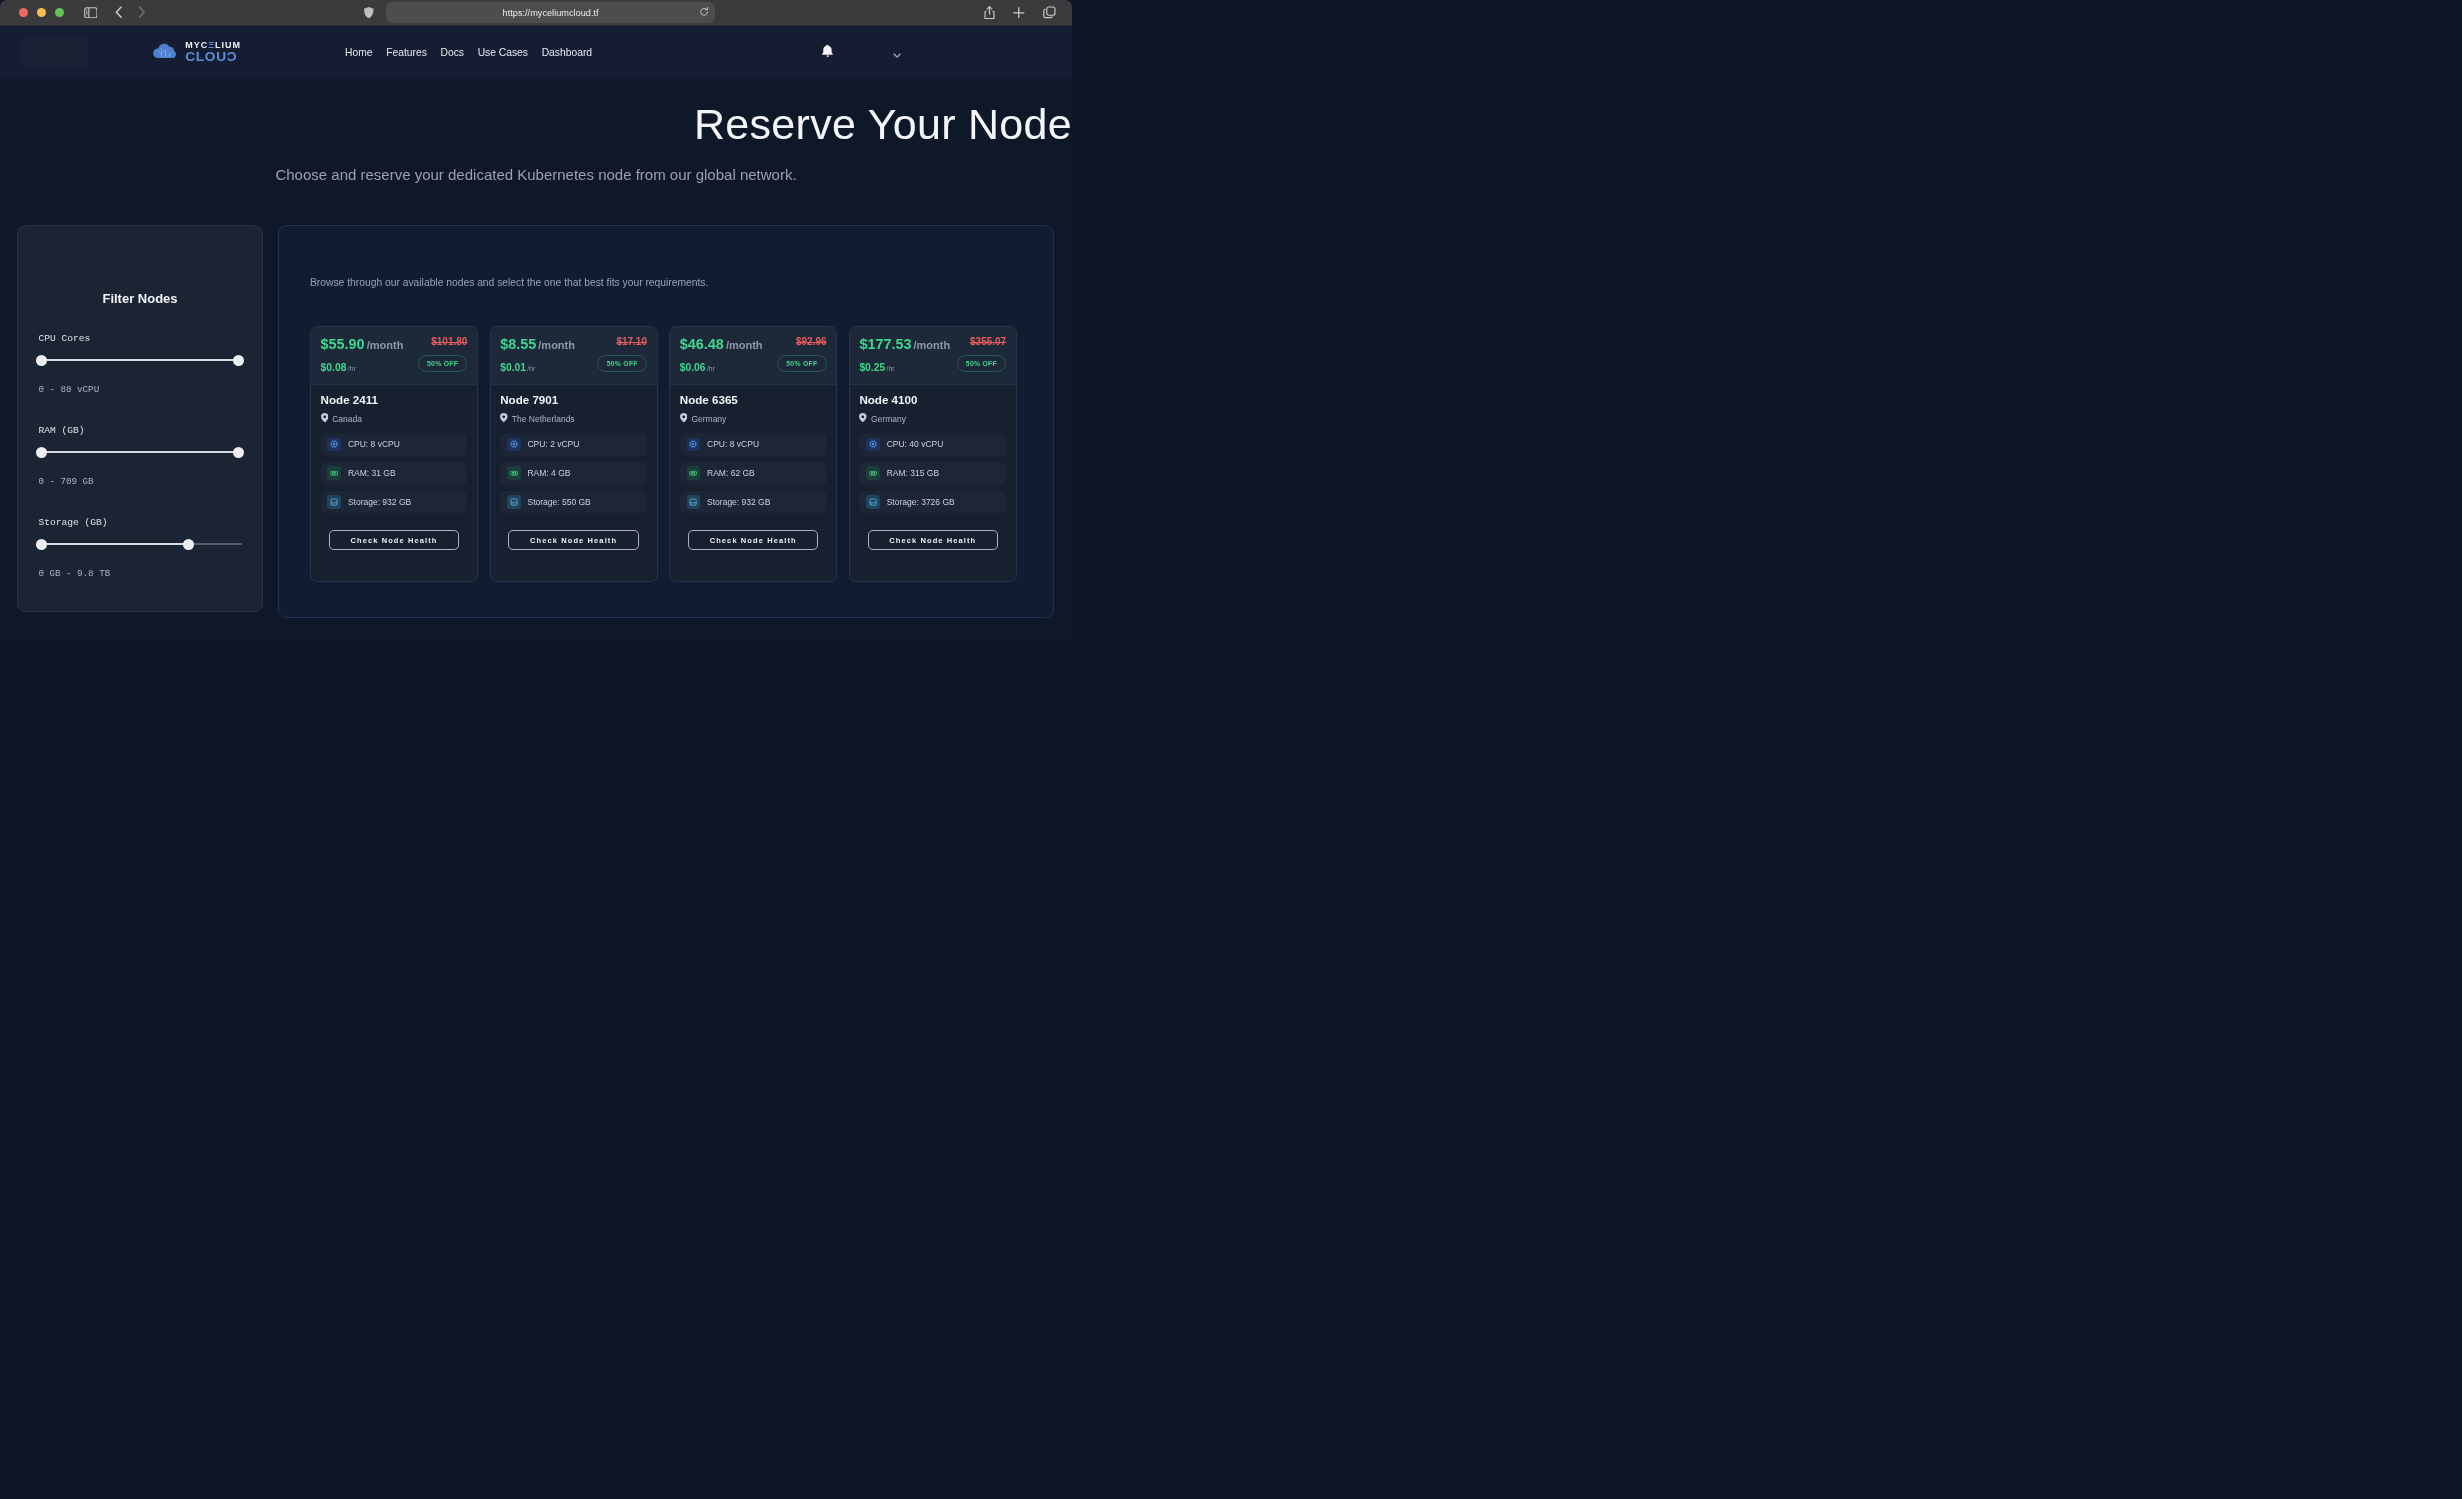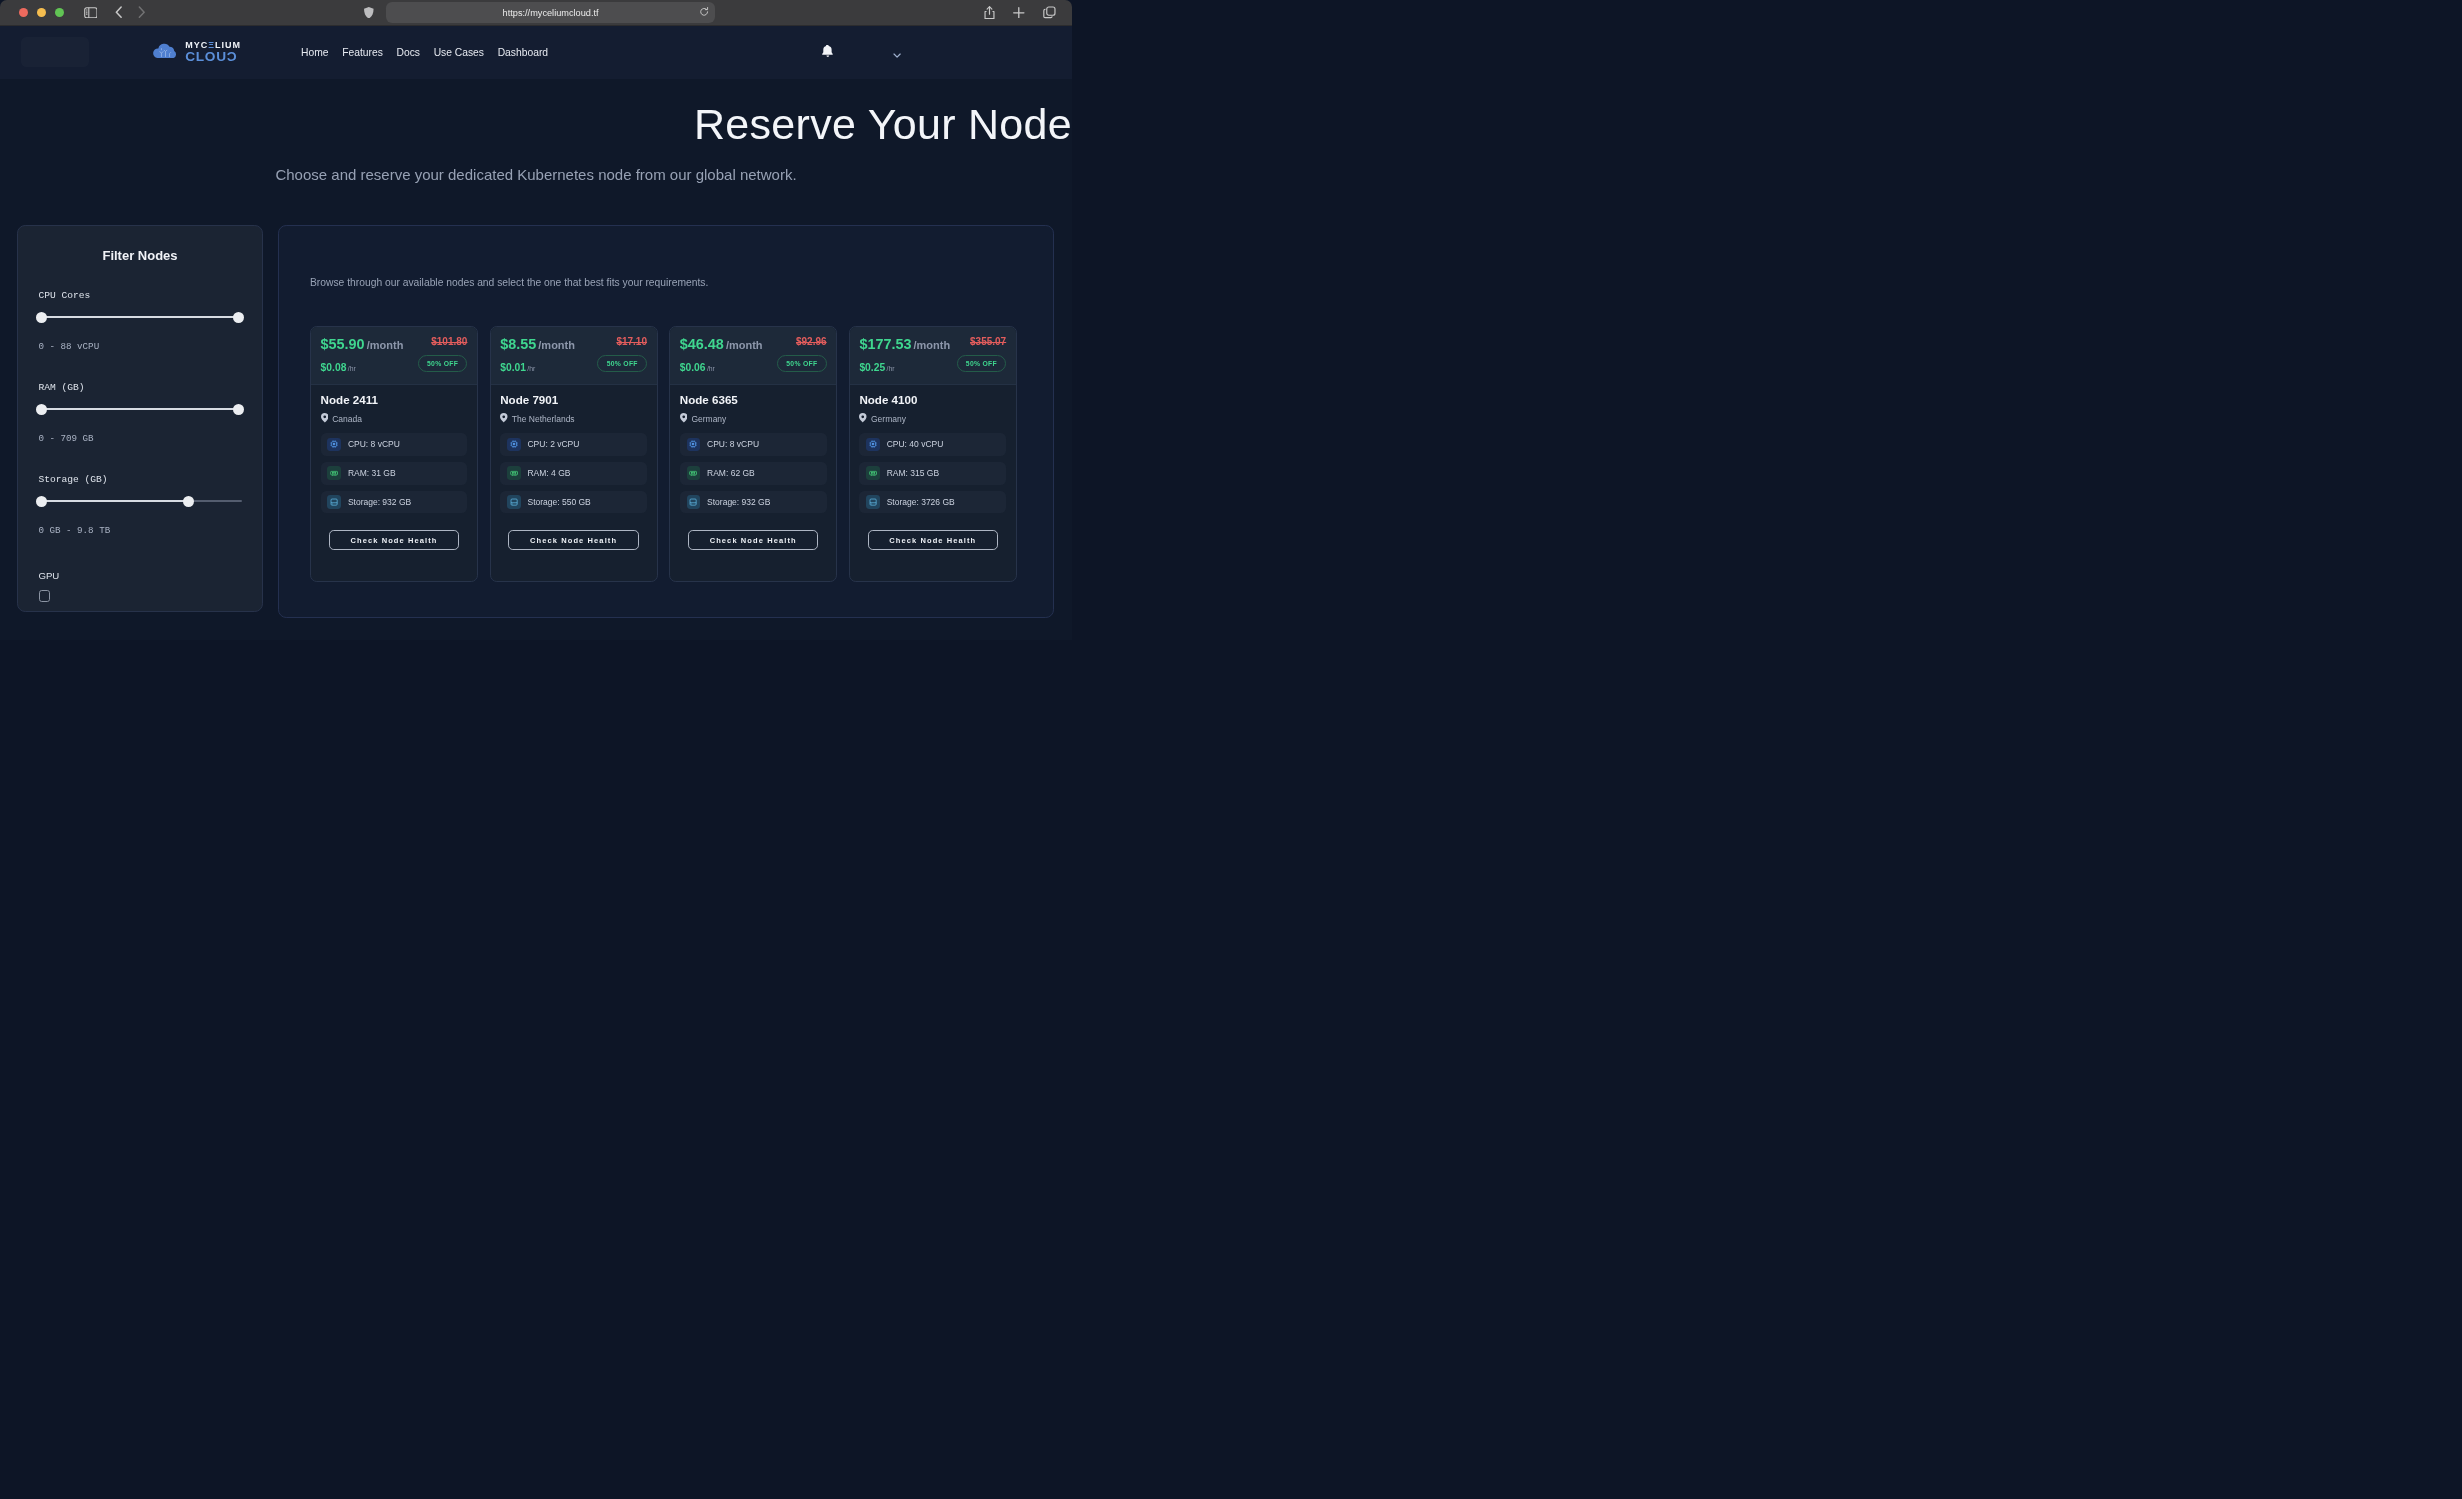--- a/index.html
+++ b/index.html
@@ -19,21 +19,21 @@
   .fwd { opacity:.38; }
   .shield { margin-left:219px; color:#bdbdbf; }
   .urlbar { margin-left:12.3px; width:329px; height:20.5px; background:#4d4d4f; border-radius:6.2px;
             display:flex; align-items:center; justify-content:center; position:relative; }
   .urlbar .url-text { color:#ececec; font-size:9.2px; }
   .urlbar .reload { position:absolute; right:6.2px; top:4.1px; color:#d6d6d6; }
   .chrome-right { position:absolute; right:16.4px; display:flex; gap:18px; align-items:center; }
 
   
   .site { height:614px; background:#0f1829; }
-  .topnav { height:53px; background:#141d31; display:flex; align-items:center; position:relative; }
+  .topnav { height:53px; background:#141d31; display:flex; align-items:center; position:relative;gap:44px; }
   .ghost-rect { position:absolute; left:20.5px; top:11px; width:68px; height:30px;
                 background:rgba(255,255,255,0.025); border-radius:5.5px; }
   .brand { display:flex; align-items:center; gap:6.2px; margin-left:152px; }
   .brand-icon { width:27px; height:20.5px; color:#4f7fd0; }
   .brand-text { line-height:1; }
   .brand-line1 { font-size:9px; font-weight:bold; letter-spacing:1px; color:#f0f3f8; }
   .brand-line1 .e-accent { color:#5b8fd9; }
   .brand-line2 { font-size:13.7px; font-weight:bold; letter-spacing:0.7px; color:#5b8fd9; margin-top:0.7px; }
   .nav-links { display:flex; gap:13.7px; margin-left:60px; }
   .nav-link { color:#e7eaf1; font-size:10.3px; cursor:pointer; }
@@ -43,21 +43,21 @@
   
   .hero { text-align:center; }
   .hero-title { padding-top:20.5px; font-size:43px; font-weight:500; color:#f3f5f9; letter-spacing:0.3px;text-align:right; }
   .hero-sub { margin-top:17px; font-size:15px; color:#97a1b4; }
 
   
   .content { display:flex; margin-top:42px; padding:0 17px; gap:15px; align-items:flex-start; }
 
   .filter-panel { width:246px; height:387px; background:#1b2433; border:0.7px solid #27324a;
                   border-radius:8.2px; padding:22px 20.5px 0 20.5px; overflow:hidden; }
-  .filter-title { text-align:center; font-size:13px; font-weight:bold; color:#f1f3f8; }
+  .filter-title { text-align:center; font-size:13px; font-weight:bold; color:#f1f3f8;margin-top:43px; }
   .filter-group { margin-top:30px;font-family:Liberation Mono, monospace; }
   .filter-group.first { margin-top:27px; }
   .filter-label { font-size:9.6px; color:#dfe4ec; }
   .slider { position:relative; height:11px; margin-top:11px; }
   .slider .track { position:absolute; left:0; right:0; top:4.4px; height:2.4px; background:#d7dbe2; border-radius:1.4px; }
   .slider .track-dim { position:absolute; left:74%; right:0; top:4.4px; height:2.4px; background:#545d6f; border-radius:1.4px; }
   .slider.partial .track { right:26%; }
   .handle { position:absolute; top:0; width:11px; height:11px; border-radius:50%; background:#eceef1; }
   .handle.left { left:-2.1px; }
   .handle.right { right:-2.1px; }

